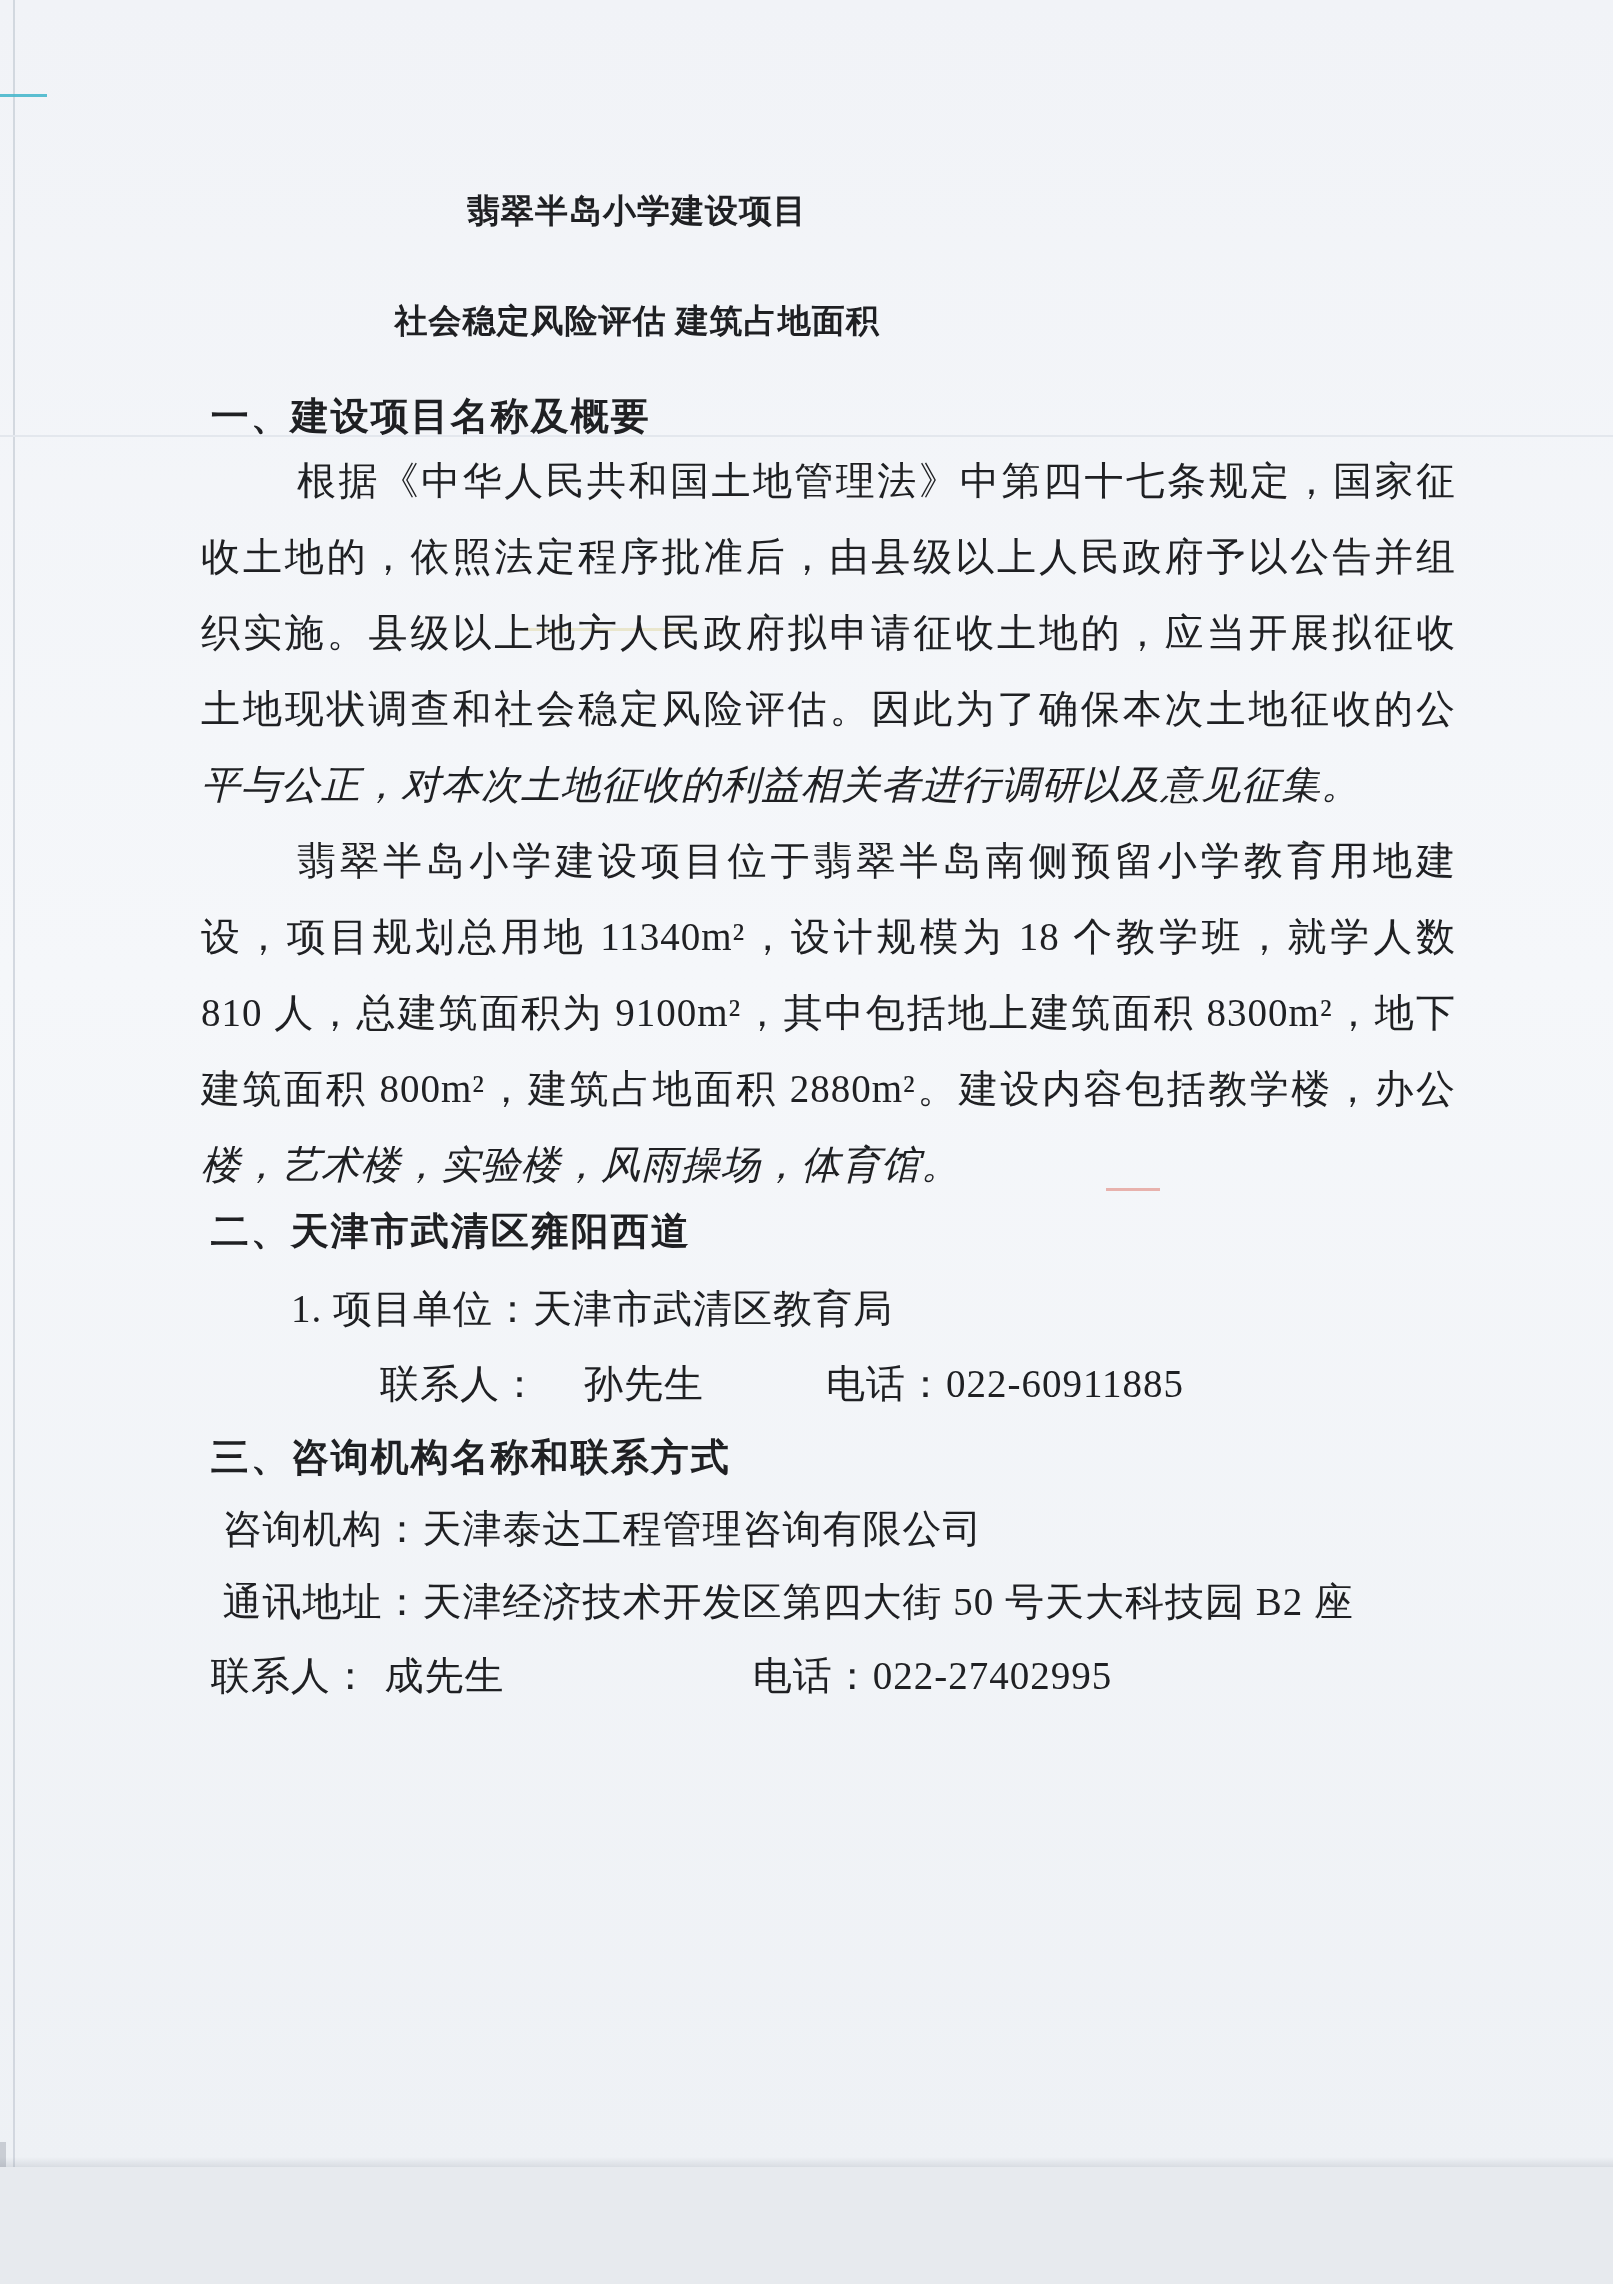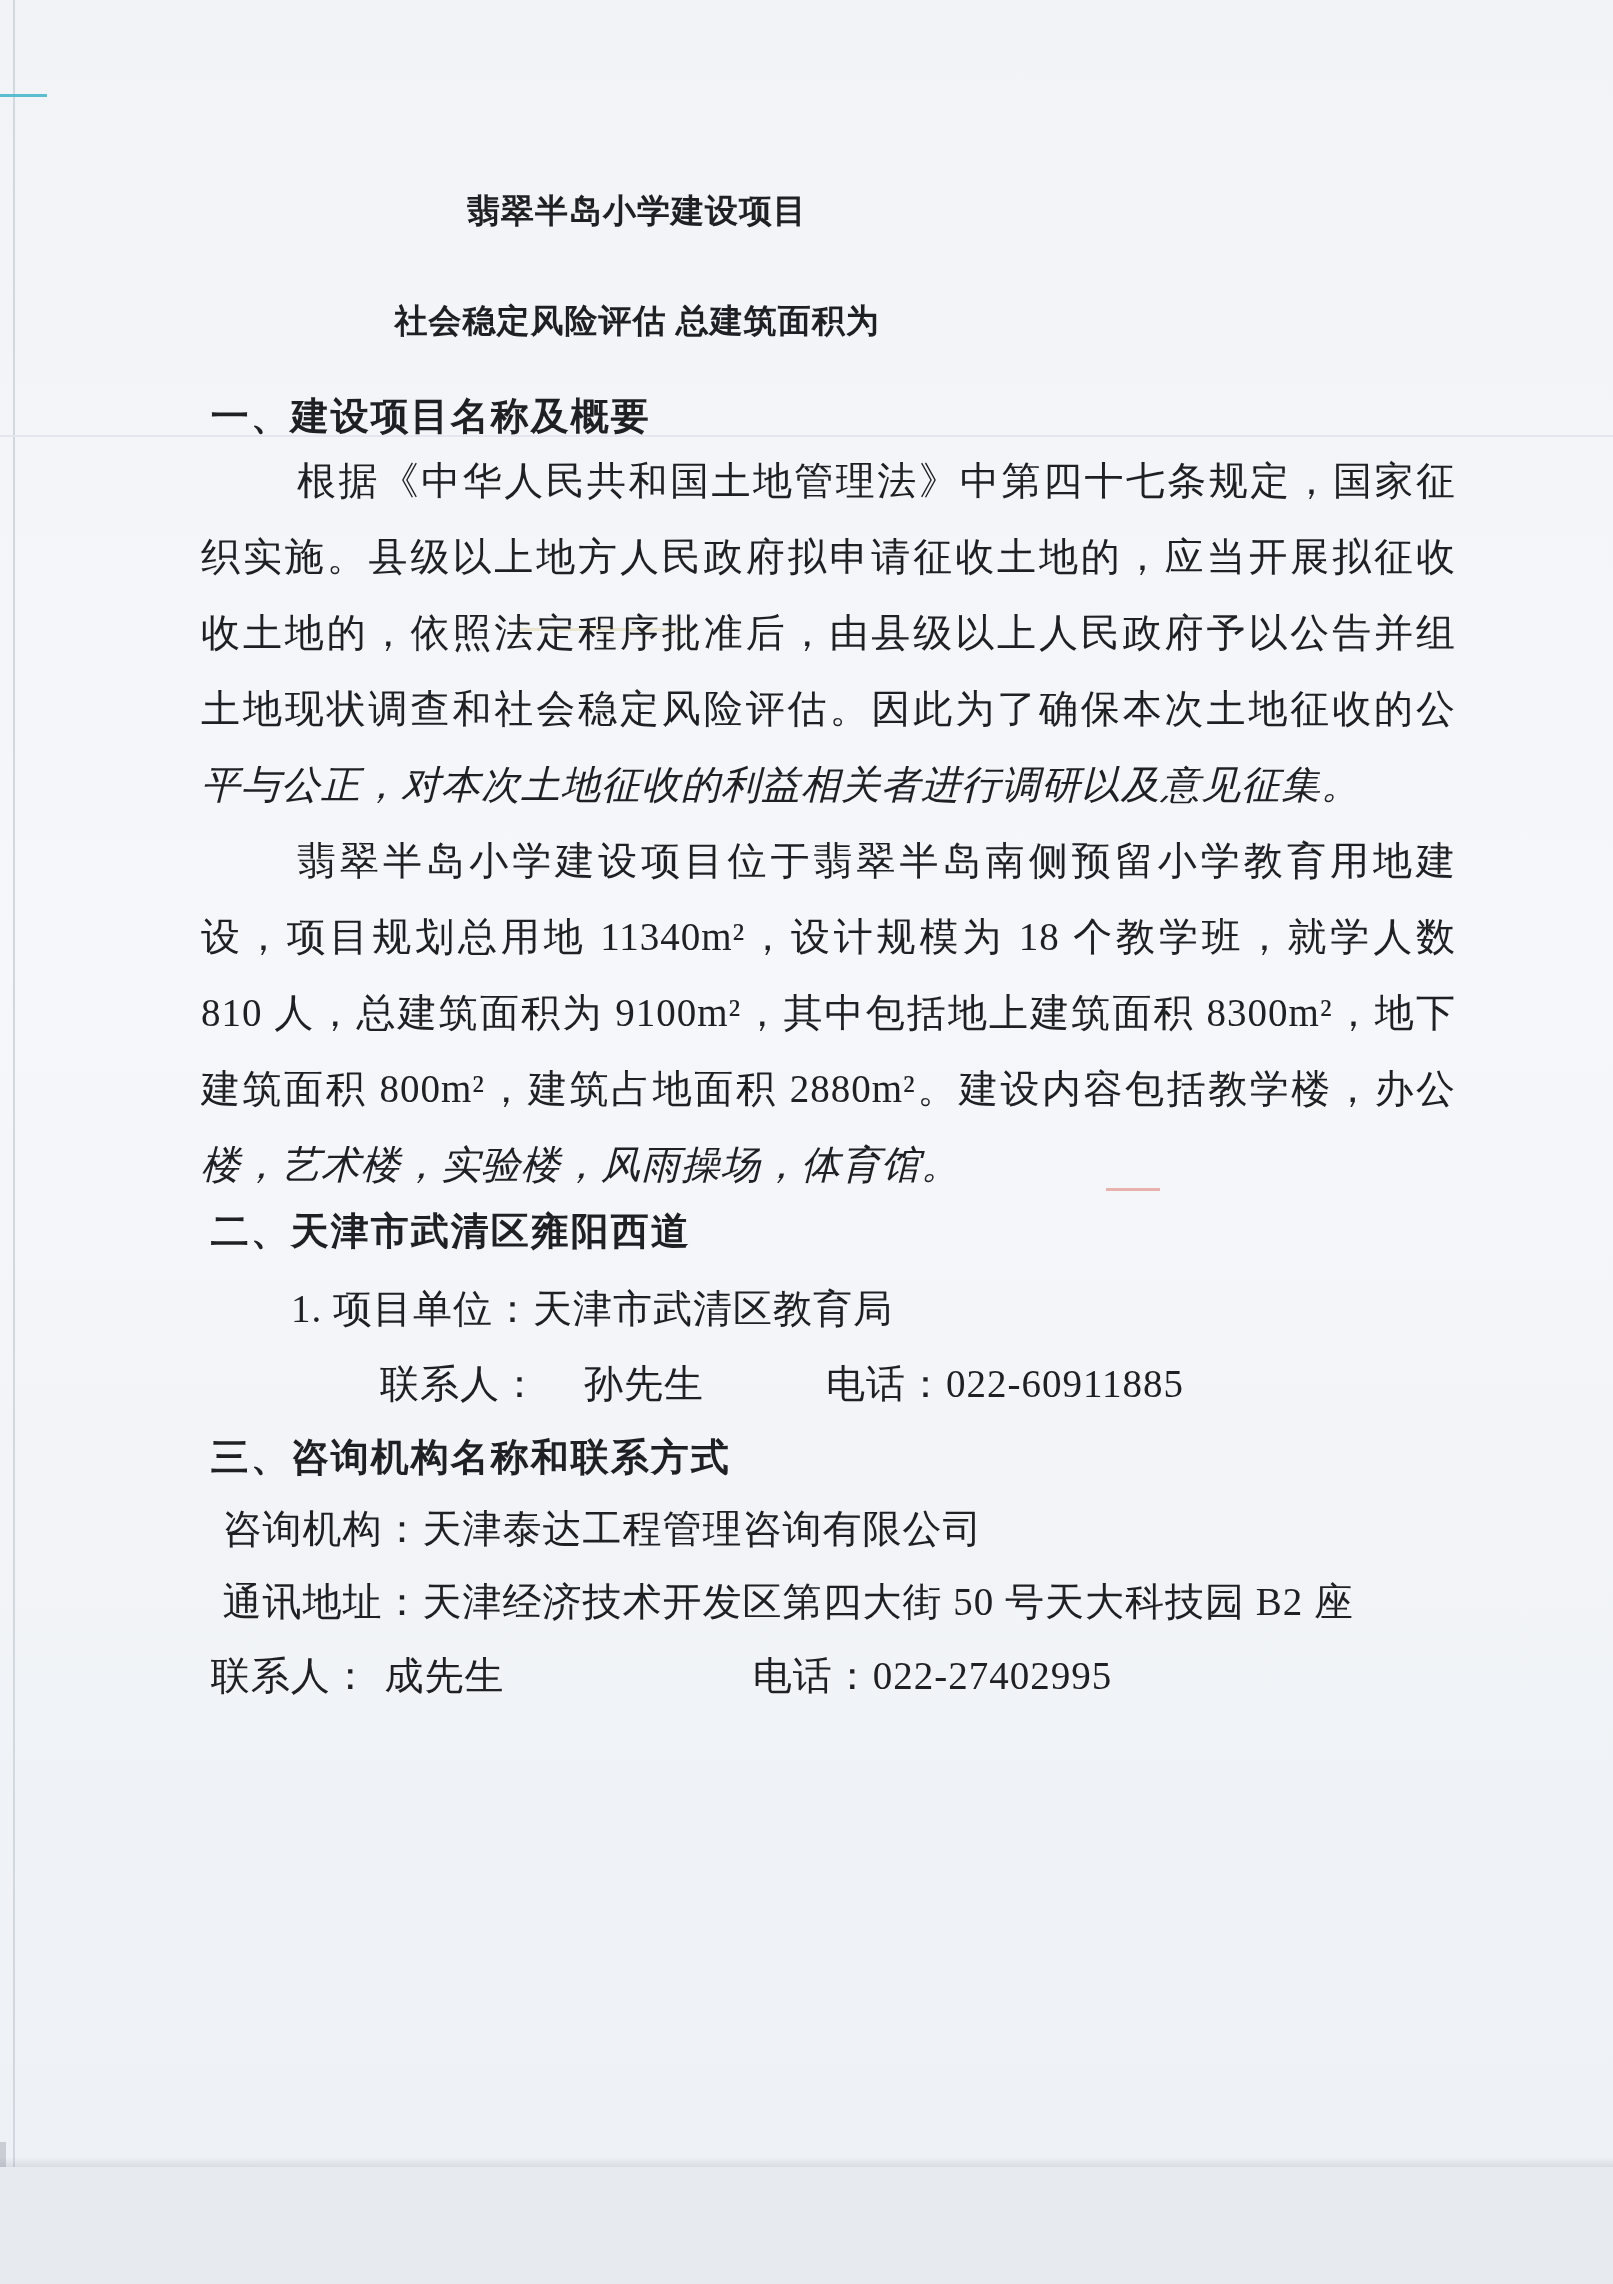--- a/index.html
+++ b/index.html
@@ -167,30 +167,30 @@
   <div class="streak"></div>
   <div class="yellow-line"></div>
   <div class="red-tick"></div>
   <div class="corner-speck"></div>
   <div class="bottom-shade"></div>
 
   <div class="content">
 
     <div class="center-wrap">
       <div class="doc-title">翡翠半岛小学建设项目</div>
-      <div class="doc-subtitle">社会稳定风险评估 总建筑面积为</div>
+      <div class="doc-subtitle">社会稳定风险评估 建筑占地面积</div>
     </div>
 
     <div class="sec-heading sec1-heading">一、建设项目名称及概要</div>
 
 
     <div class="para">
       <div class="pline first">根据《中华人民共和国土地管理法》中第四十七条规定，国家征</div>
+      <div class="pline">收土地的，依照法定程序批准后，由县级以上人民政府予以公告并组</div>
       <div class="pline">织实施。县级以上地方人民政府拟申请征收土地的，应当开展拟征收</div>
-      <div class="pline">收土地的，依照法定程序批准后，由县级以上人民政府予以公告并组</div>
       <div class="pline">土地现状调查和社会稳定风险评估。因此为了确保本次土地征收的公</div>
       <div class="pline last">平与公正，对本次土地征收的利益相关者进行调研以及意见征集。</div>
     </div>
 
     <div class="para">
       <div class="pline first">翡翠半岛小学建设项目位于翡翠半岛南侧预留小学教育用地建</div>
       <div class="pline">设，项目规划总用地 11340m²，设计规模为 18 个教学班，就学人数</div>
       <div class="pline">810 人，总建筑面积为 9100m²，其中包括地上建筑面积 8300m²，地下</div>
       <div class="pline">建筑面积 800m²，建筑占地面积 2880m²。建设内容包括教学楼，办公</div>
       <div class="pline last">楼，艺术楼，实验楼，风雨操场，体育馆。</div>

